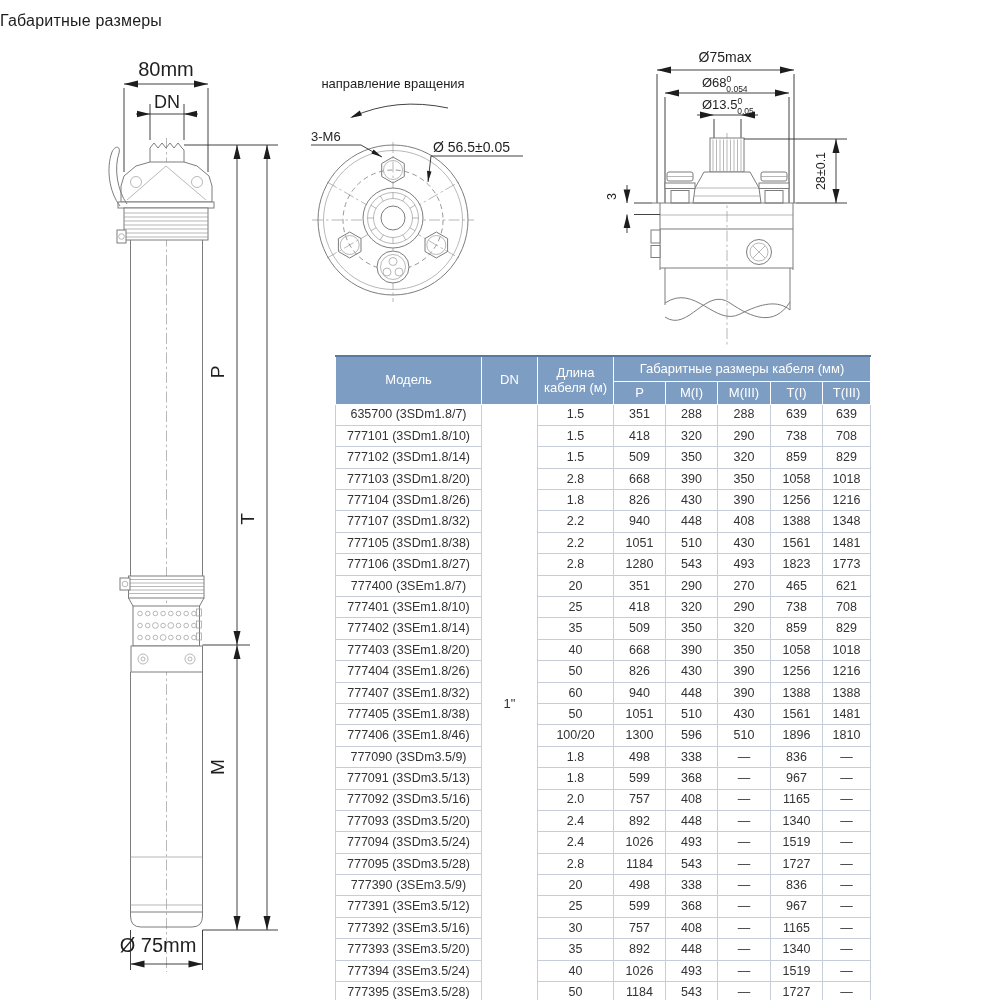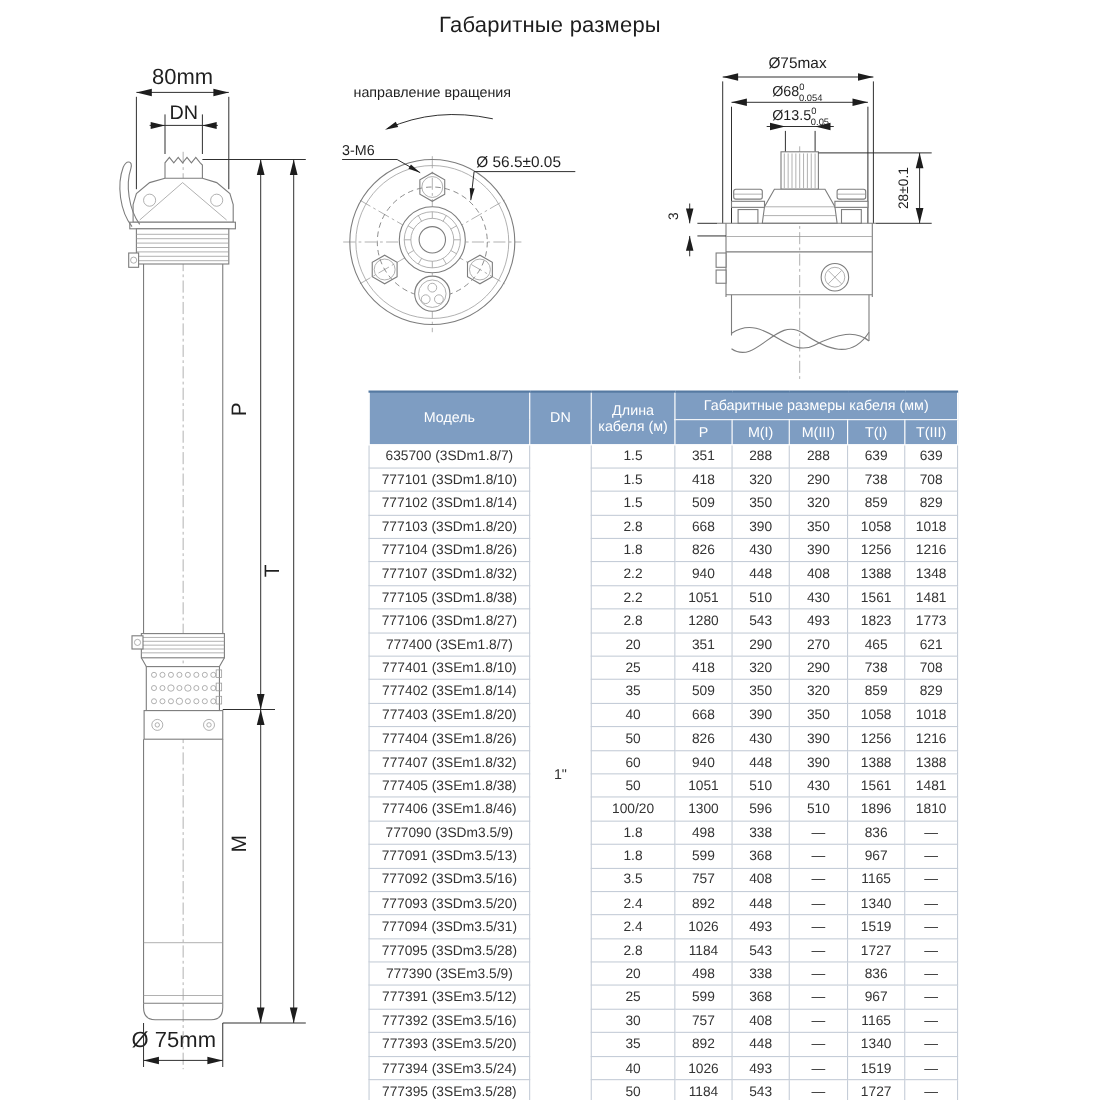--- a/index.html
+++ b/index.html
@@ -1,19 +1,19 @@
 <!DOCTYPE html>
 <html style="--header_bg: #7e9dc2; --header_text: #ffffff; --header_top: #567aa2; --grid: #c5cdd8; --table_text: #333333; --title: #1d1d1d; --dim_line: #2e2e2e;"><head>
 <meta charset="utf-8">
 <style>
   html,body{margin:0;padding:0}
   body{width:1000px;height:1000px;position:relative;background:#fff;
        font-family:"Liberation Sans",sans-serif;overflow:hidden}
-  .title{position:absolute;left:0;top:12px;width:100%;text-align:center;
-         font-size:20px;color:var(--title,#1d1d1d);letter-spacing:.2px}
+  .title{position:absolute;left:0;top:12px;width:100%;
+         font-size:16px;color:var(--title,#1d1d1d);letter-spacing:.2px}
   svg{position:absolute;overflow:visible}
   svg text{font-family:"Liberation Sans",sans-serif;fill:#1f1f1f}
   .ln{stroke:#7d7d7d;stroke-width:1;fill:none}
   .lnf{stroke:#7d7d7d;stroke-width:1;fill:#ffffff}
   .thin{stroke:#999;stroke-width:.7;fill:none}
   .dim{stroke:var(--dim_line,#2e2e2e);stroke-width:.9;fill:none}
   .arr{fill:#1d1d1d;stroke:none}
   .cl{stroke:#9a9a9a;stroke-width:.7;fill:none;stroke-dasharray:11 3 2.5 3}
   .dsh{stroke:#7d7d7d;stroke-width:.8;fill:none;stroke-dasharray:5 3.5}
   .t20{font-size:20px}.t19{font-size:19px}.t18{font-size:18px}
@@ -493,38 +493,38 @@
         <td>777091 (3SDm3.5/13)</td>
         <td>1.8</td>
         <td>599</td>
         <td>368</td>
         <td>—</td>
         <td>967</td>
         <td>—</td>
       </tr>
       <tr>
         <td>777092 (3SDm3.5/16)</td>
-        <td>3.5</td>
+        <td>2.0</td>
         <td>757</td>
         <td>408</td>
         <td>—</td>
         <td>1165</td>
         <td>—</td>
       </tr>
       <tr>
         <td>777093 (3SDm3.5/20)</td>
         <td>2.4</td>
         <td>892</td>
         <td>448</td>
         <td>—</td>
         <td>1340</td>
         <td>—</td>
       </tr>
       <tr>
-        <td>777094 (3SDm3.5/31)</td>
+        <td>777094 (3SDm3.5/24)</td>
         <td>2.4</td>
         <td>1026</td>
         <td>493</td>
         <td>—</td>
         <td>1519</td>
         <td>—</td>
       </tr>
       <tr>
         <td>777095 (3SDm3.5/28)</td>
         <td>2.8</td>

